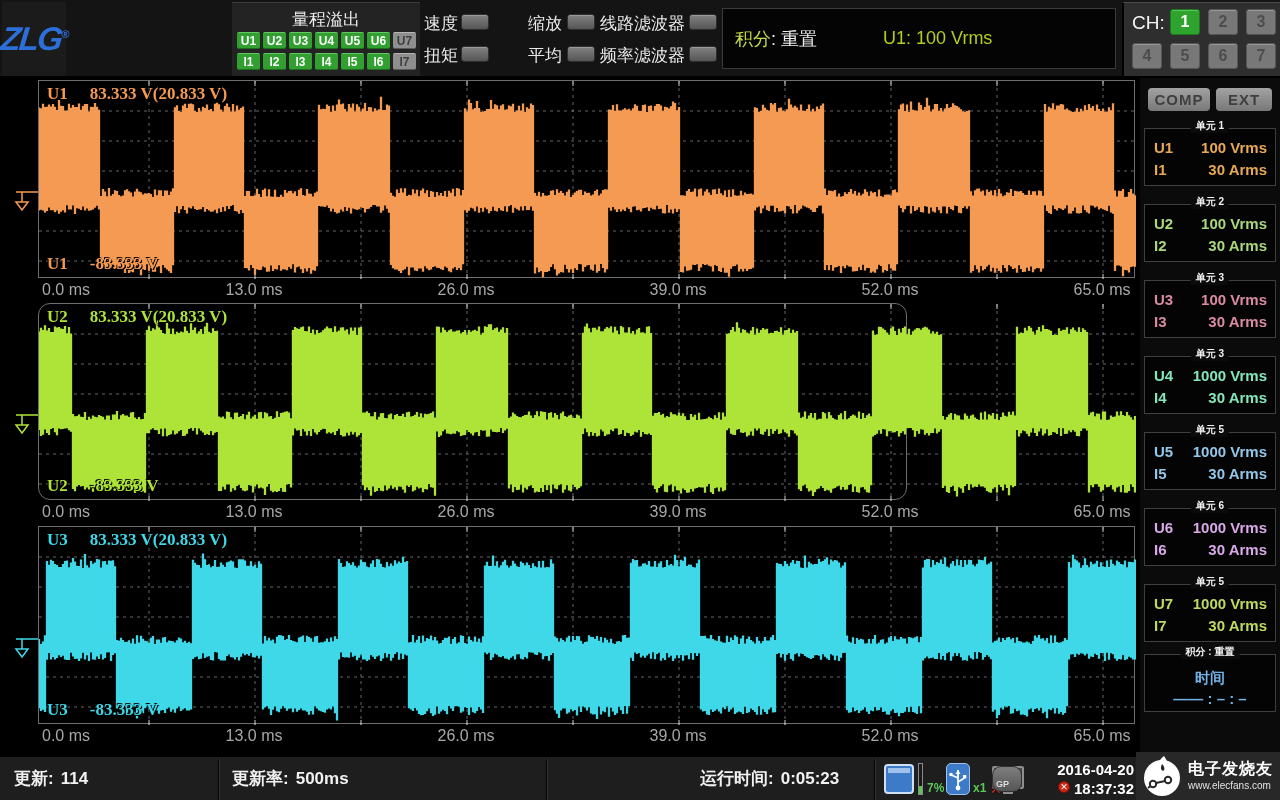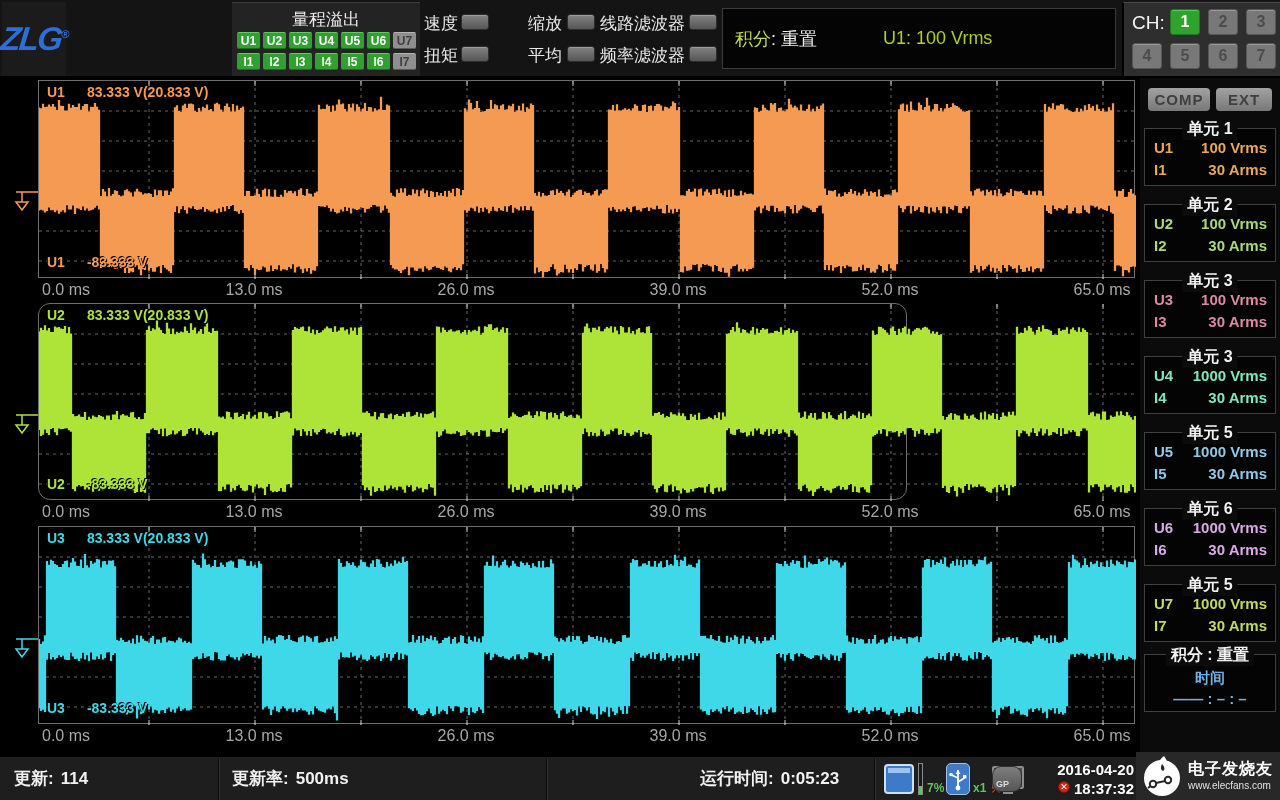--- a/index.html
+++ b/index.html
@@ -30,30 +30,30 @@
   .integ-reading { position:absolute; left:160px; top:0; height:100%; display:flex; align-items:center; color:#b5cc1e; font-size:18px; }
   .ch-panel { position:absolute; left:1122px; top:2px; width:158px; height:74px; background:#2e2e2e; border-left:2px solid #000; border-top:1px solid #4a4a4a; }
   .ch-label { position:absolute; left:8px; top:9px; color:#f5f5f5; font-size:19px; }
   .ch-btn { position:absolute; width:30px; height:26px; border-radius:3px; font-size:16px; font-weight:bold; display:flex; align-items:center; justify-content:center; cursor:pointer; }
   .ch-btn.active { background:#2ea32e; color:#fff; border:1px solid #1c791c; box-shadow:inset 0 1px 0 #57c857; }
   .ch-btn.idle { background:#787878; color:#4c4c4c; border:1px solid #565656; box-shadow:inset 0 1px 0 #9a9a9a; }
   
   .plots { position:absolute; left:0; top:78px; width:1140px; height:677px; background:#000; }
   .wave-panel { position:absolute; border:1px solid #6e6e6e; background:#000; }
   .wave-panel svg { position:absolute; left:0; top:0; }
-  .plabel { position:absolute; font-size:14px; font-weight:600; white-space:nowrap; z-index:3; text-shadow:1px 1px 0 #000,-1px -1px 0 #000; }
+  .plabel { position:absolute; font-size:17px; font-weight:600; white-space:nowrap; z-index:3; text-shadow:1px 1px 0 #000,-1px -1px 0 #000;font-family:Liberation Serif, serif; }
   .plabel .val { margin-left:22px; }
   .axis-row { position:absolute; height:20px; }
   .axis-tick { position:absolute; color:#a8a8a8; font-size:16px; white-space:nowrap; }
   .marker { position:absolute; z-index:2; }
   
   .sidebar { position:absolute; left:1140px; top:78px; width:140px; height:674px; background:#0b0b0b; }
   .side-btn { position:absolute; height:23px; border-radius:4px; background:linear-gradient(#a2a2a2,#787878); color:#3f3f3f; font-size:15px; font-weight:bold; display:flex; align-items:center; justify-content:center; letter-spacing:1px; cursor:pointer; }
   .unit-card { position:absolute; left:4px; width:132px; border:1px solid #3f3f3f; background:#040404; }
-  .unit-title { position:absolute; top:-10px; left:50%; transform:translateX(-50%); background:#0b0b0b; padding:0 5px; color:#f2f2f2; font-size:16px; font-weight:bold; white-space:nowrap; }
+  .unit-title { position:absolute; top:-10px; left:50%; transform:translateX(-50%); background:#0b0b0b; padding:0 5px; color:#f2f2f2; font-size:10px; font-weight:bold; white-space:nowrap; }
   .unit-row { position:absolute; left:0; width:100%; font-size:15px; font-weight:bold; }
   .unit-ch { position:absolute; left:9px; }
   .unit-val { position:absolute; right:8px; }
   .integral-card { position:absolute; left:4px; width:132px; border:1px solid #3f3f3f; background:#040404; }
   .integral-line { position:absolute; width:100%; text-align:center; font-size:15px; font-weight:bold; }
   
   .statusbar { position:absolute; left:0; top:755px; width:1280px; height:45px; background:#1e1e1e; border-top:2px solid #000; }
   .status-text { position:absolute; top:0; height:100%; display:flex; align-items:center; color:#f2f2f2; font-size:17px; font-weight:600; white-space:nowrap; gap:7px; }
   .status-sep { position:absolute; top:2px; width:2px; height:41px; background:#050505; border-right:1px solid #333; }
   .datetime { position:absolute; right:146px; top:3px; text-align:right; color:#fff; font-size:15px; font-weight:bold; line-height:19px; }

